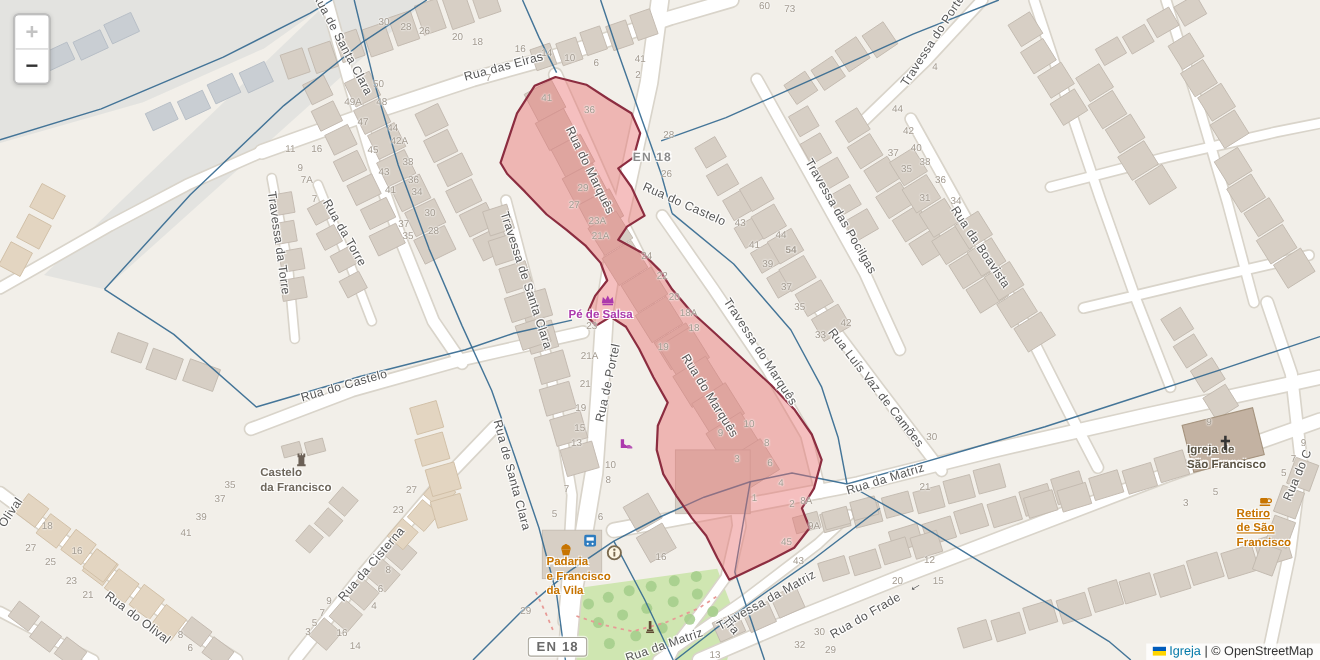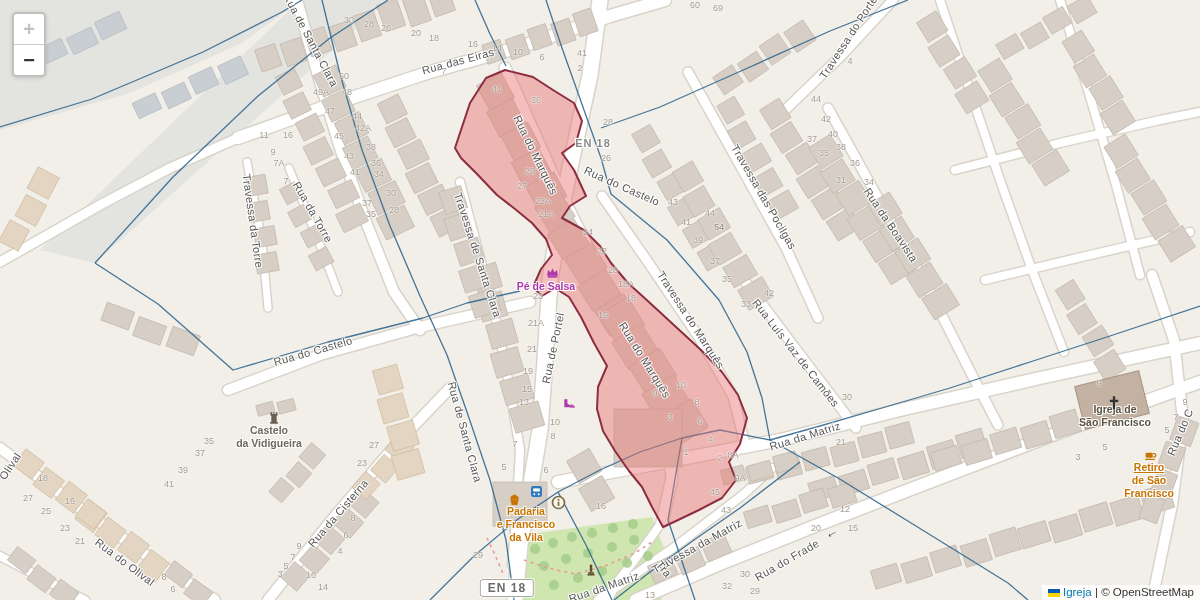--- a/index.html
+++ b/index.html
@@ -15,21 +15,21 @@
     transform-origin:center center;
     text-shadow:-1px -1px 0 rgba(255,255,255,.85),1px -1px 0 rgba(255,255,255,.85),
                 -1px 1px 0 rgba(255,255,255,.85),1px 1px 0 rgba(255,255,255,.85),0 0 3px #fff;
   }
   .street-label.ref{color:#8b8b8b;font-weight:bold;letter-spacing:1px;}
   .house-number{
     position:absolute;font-size:9px;color:#a39b90;white-space:nowrap;
     transform:translate(-50%,-50%);
     text-shadow:0 0 2px #fff,0 0 2px #fff;
   }
-  .poi{position:absolute;text-align:center;transform:translate(-50%,0);}
+  .poi{position:absolute;text-align:left;transform:translate(-50%,0);}
   .poi .poi-line{font-size:10.5px;line-height:13px;font-weight:bold;
     text-shadow:-1px -1px 0 rgba(255,255,255,.9),1px -1px 0 rgba(255,255,255,.9),
                 -1px 1px 0 rgba(255,255,255,.9),1px 1px 0 rgba(255,255,255,.9);}
   .map-icon{position:absolute;transform:translate(-50%,-50%);line-height:0;}
   .oneway{position:absolute;font-size:13px;font-weight:bold;color:#4a4a4a;line-height:1;
     transform:translate(-50%,-50%);text-shadow:0 0 2px #fff;}
   
   .zoom-ctl{
     position:absolute;left:12px;top:12px;width:30px;border:2px solid rgba(0,0,0,.25);
     border-radius:5px;background:#fff;overflow:hidden;box-shadow:0 1px 4px rgba(0,0,0,.15);
@@ -502,21 +502,21 @@
       <div class="house-number" style="left: 416px; top: 33px;">20</div>
       <div class="house-number" style="left: 434px; top: 38px;">18</div>
       <div class="house-number" style="left: 473px; top: 44px;">16</div>
       <div class="house-number" style="left: 497px; top: 48px;">14</div>
       <div class="house-number" style="left: 518px; top: 52px;">10</div>
       <div class="house-number" style="left: 542px; top: 57px;">6</div>
       <div class="house-number" style="left: 582px; top: 53px;">41</div>
       <div class="house-number" style="left: 580px; top: 68px;">2</div>
       <div class="house-number" style="left: 444px; top: 71px;">7</div>
       <div class="house-number" style="left: 695px; top: 5px;">60</div>
-      <div class="house-number" style="left: 718px; top: 8px;">69</div>
+      <div class="house-number" style="left: 718px; top: 8px;">73</div>
       <div class="house-number" style="left: 608px; top: 122px;">28</div>
       <div class="house-number" style="left: 606px; top: 158px;">26</div>
       <div class="house-number" style="left: 344px; top: 76px;">50</div>
       <div class="house-number" style="left: 321px; top: 92px;">49A</div>
       <div class="house-number" style="left: 347px; top: 92px;">48</div>
       <div class="house-number" style="left: 330px; top: 111px;">47</div>
       <div class="house-number" style="left: 357px; top: 116px;">44</div>
       <div class="house-number" style="left: 363px; top: 128px;">42A</div>
       <div class="house-number" style="left: 339px; top: 136px;">45</div>
       <div class="house-number" style="left: 371px; top: 147px;">38</div>
@@ -636,21 +636,21 @@
       <div class="poi" style="left: 546px; top: 280px;">
         <div class="poi-line" style="color: rgb(172, 57, 172);">Pé de Salsa</div>
       </div>
       <div class="map-icon" style="left: 268px; top: 411px;">
         <svg width="12" height="14" viewBox="0 0 10 12">
           <path d="M2 1h1.5v1.5h1V1h1v1.5h1V1H8v3h-.7v5.5h1V11H1.7V9.5h1V4H2Z" fill="#6b6056"></path>
         </svg>
       </div>
       <div class="poi" style="left: 269px; top: 424px;">
         <div class="poi-line" style="color: rgb(110, 103, 92);">Castelo</div>
-        <div class="poi-line" style="color: rgb(110, 103, 92);">da Vidigueira</div>
+        <div class="poi-line" style="color: rgb(110, 103, 92);">da Francisco</div>
       </div>
       <div class="map-icon" style="left: 508px; top: 494px;">
         <svg width="13" height="12" viewBox="0 0 12 11">
           <path d="M2.2 5h7.6l-1.2 5H3.4Z" fill="#c77400"></path>
           <path d="M2 5a4 4.2 0 0 1 8 0Z" fill="#c77400"></path>
           <circle cx="6" cy="1.4" r="1" fill="#c77400"></circle>
         </svg>
       </div>
       <div class="poi" style="left: 526px; top: 505px;">
         <div class="poi-line" style="color: rgb(199, 116, 0);">Padaria</div>
@@ -663,21 +663,21 @@
       </div>
       <div class="map-icon" style="left: 1144px; top: 450px;">
         <svg width="13" height="11" viewBox="0 0 12 10">
           <rect x="1.5" y="2.5" width="6.5" height="4.5" rx="1" fill="#c77400"></rect>
           <path d="M8 3.2h1.3a1.6 1.6 0 0 1 0 3.2H8" fill="none" stroke="#c77400" stroke-width="1.1"></path>
           <rect x="1" y="8" width="9" height="1.2" rx=".6" fill="#c77400"></rect>
         </svg>
       </div>
       <div class="poi" style="left: 1149px; top: 461px;">
         <div class="poi-line" style="color: rgb(199, 116, 0); text-decoration: underline;">Retiro</div>
-        <div class="poi-line" style="color: rgb(199, 116, 0);">de São</div>
+        <div class="poi-line" style="color: rgb(199, 116, 0); text-decoration: underline;">de São</div>
         <div class="poi-line" style="color: rgb(199, 116, 0);">Francisco</div>
       </div>
       <div class="map-icon" style="left: 531px; top: 486px;">
         <svg width="11" height="11" viewBox="0 0 10 10">
           <rect width="10" height="10" rx="2" fill="#2e7cbf"></rect>
           <rect x="2" y="2.2" width="6" height="2.8" fill="#fff"></rect>
           <circle cx="3" cy="7.6" r=".9" fill="#fff"></circle>
           <circle cx="7" cy="7.6" r=".9" fill="#fff"></circle>
         </svg>
       </div>

